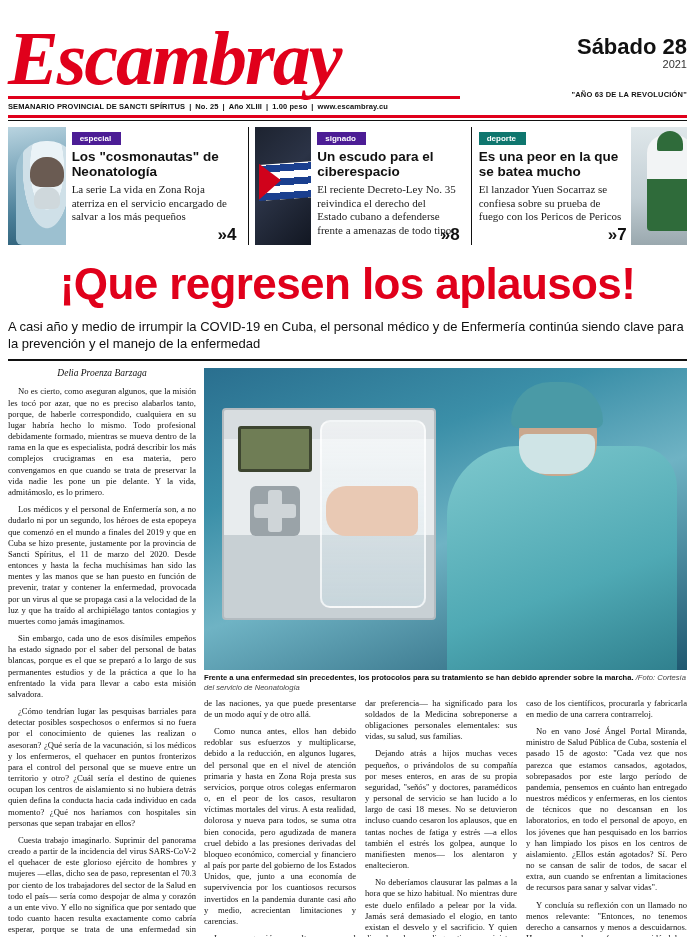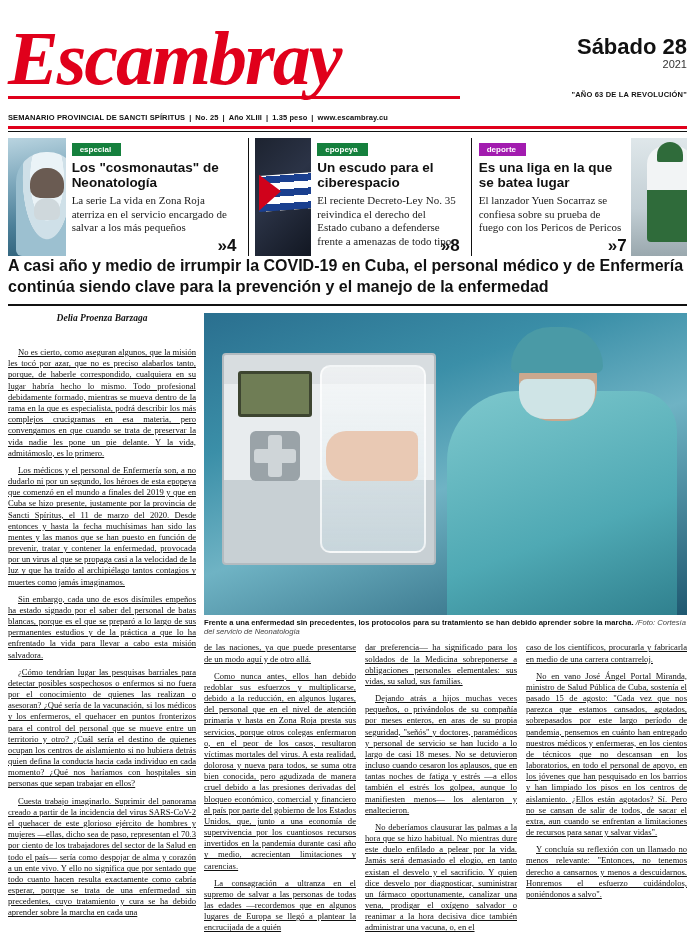--- a/index.html
+++ b/index.html
@@ -30,21 +30,21 @@
   }
   .logo-underline {
     height: 3px; background: #e0001b; width: 452px; margin-top: 2px;
   }
   .strapline {
     font-family: "Liberation Sans", sans-serif;
     font-size: 7.5px;
     font-weight: bold;
     letter-spacing: 0.1px;
     color: #111;
-    margin-top: 14px;
+    margin-top: 3px;
     display: flex;
     gap: 4px;
     align-items: center;
   }
   .strapline .sep { color: #111; }
 
   .date-block {
     width: 190px;
     text-align: right;
     padding-top: 14px;
@@ -94,25 +94,25 @@
     background-size: cover; background-position: center;
     position: relative; overflow: hidden;
   }
   .teaser-body { padding-left: 6px; padding-right: 6px; position: relative; width: 100%; }
   .cat-tab {
     display: inline-block;
     font-family: "Liberation Sans", sans-serif;
     font-size: 8px;
     font-weight: bold;
     color: #fff;
-    background: #15803d;
+    background: #4c1d95;
     padding: 2px 10px 2px 8px;
     margin-bottom: 4px;
   }
-  .cat-tab.deporte { background: #a21caf; }
+  .cat-tab.deporte { background: #0f766e; }
   .teaser-title {
     font-family: "Liberation Sans", sans-serif;
     font-weight: bold;
     font-size: 13.5px;
     line-height: 1.12;
     color: #111;
     margin-bottom: 4px;
   }
   .teaser-text {
     font-family: "Liberation Serif", serif;
@@ -177,51 +177,50 @@
     font-family: "Liberation Sans", sans-serif;
     font-weight: bold;
     font-size: 44px;
     text-align: center;
     color: #e0001b;
     margin-top: 14px;
     letter-spacing: -0.6px;
   }
   .subhead {
     font-family: "Liberation Sans", sans-serif;
-    font-weight: bold;
-    font-size: 16px;
+    font-weight: normal;
+    font-size: 13px;
     line-height: 1.28;
     color: #111;
-    margin-top: 0;
+    margin-top: 10px;
   }
   .rule-black { height: 2px; background: #111; margin-top: 7px; }
 
   
   .main {
     display: flex;
     margin-top: 7px;
   }
   .col-left { width: 196px; padding-right: 8px; }
   .byline {
     font-family: "Liberation Serif", serif;
     font-style: italic;
     font-size: 9.5px;
     text-align: center;
     color: #111;
-    margin-bottom: 24px;
-    font-weight: bold;
+    margin-bottom: 8px;
   }
   .body-text {
     font-family: "Liberation Serif", serif;
     font-size: 8.6px;
     line-height: 1.30;
     text-align: justify;
     color: #111;
   }
-  .body-text p { margin-bottom: 6px; text-indent: 10px; text-decoration: underline; }
+  .body-text p { margin-bottom: 6px; text-indent: 10px; }
 
   .photo-main {
     width: 483px;
     height: 302px;
     background: linear-gradient(160deg,#2a6f8f 0%, #3b8fa8 30%, #6fb3c4 55%, #1f5870 100%);
     position: relative;
     overflow: hidden;
   }
   .incubator {
     position:absolute; left: 18px; top: 40px; width: 214px; height: 212px;
@@ -301,21 +300,21 @@
     <div class="logo-wrap">
       <div class="logo">Escambray</div>
       <div class="logo-underline"></div>
       <div class="strapline">
         <span>SEMANARIO PROVINCIAL DE SANCTI SPÍRITUS</span>
         <span class="sep">|</span>
         <span>No. 25</span>
         <span class="sep">|</span>
         <span>Año XLIII</span>
         <span class="sep">|</span>
-        <span>1.35 peso</span>
+        <span>1.00 peso</span>
         <span class="sep">|</span>
         <span>www.escambray.cu</span>
       </div>
     </div>
     <div class="date-block">
       <div class="date-day">Sábado 28</div>
       <div class="date-year">2021</div>
       <div class="slogan">"AÑO 63 DE LA REVOLUCIÓN"</div>
     </div>
   </div>
@@ -333,41 +332,42 @@
         <div class="teaser-text">La serie La vida en Zona Roja aterriza en el servicio encargado de salvar a los más pequeños</div>
         <div class="page-ref">»4</div>
       </div>
     </div>
 
     <div class="vrule"></div>
 
     <div class="teaser" style="width:215px">
       <div class="teaser-photo ph-cyber"></div>
       <div class="teaser-body">
-        <div class="cat-tab">epopeya</div>
+        <div class="cat-tab">signado</div>
         <div class="teaser-title">Un escudo para el ciberespacio</div>
         <div class="teaser-text">El reciente Decreto-Ley No. 35 reivindica el derecho del Estado cubano a defenderse frente a amenazas de todo tipo</div>
         <div class="page-ref">»8</div>
       </div>
     </div>
 
     <div class="vrule"></div>
 
     <div class="teaser" style="width:215px">
       <div class="teaser-body" style="padding-left:0">
         <div class="cat-tab deporte">deporte</div>
-        <div class="teaser-title">Es una liga en la que se batea lugar</div>
+        <div class="teaser-title">Es una peor en la que se batea mucho</div>
         <div class="teaser-text">El lanzador Yuen Socarraz se confiesa sobre su prueba de fuego con los Pericos de Pericos</div>
         <div class="page-ref">»7</div>
       </div>
       <div class="teaser-photo ph-ball"></div>
     </div>
 
   </div>
 
+  <div class="headline">¡Que regresen los aplausos!</div>
   <div class="subhead">A casi año y medio de irrumpir la COVID-19 en Cuba, el personal médico y de Enfermería continúa siendo clave para la prevención y el manejo de la enfermedad</div>
   <div class="rule-black"></div>
 
   <div class="main">
     <div class="col-left">
       <div class="byline">Delia Proenza Barzaga</div>
       <div class="body-text">
         <p>No es cierto, como aseguran algunos, que la misión les tocó por azar, que no es preciso alabarlos tanto, porque, de haberle correspondido, cualquiera en su lugar habría hecho lo mismo. Todo profesional debidamente formado, mientras se mueva dentro de la rama en la que es especialista, podrá describir los más complejos crucigramas en esa materia, pero convengamos en que cuando se trata de preservar la vida nadie les pone un pie delante. Y la vida, admitámoslo, es lo primero.</p>
         <p>Los médicos y el personal de Enfermería son, a no dudarlo ni por un segundo, los héroes de esta epopeya que comenzó en el mundo a finales del 2019 y que en Cuba se hizo presente, justamente por la provincia de Sancti Spíritus, el 11 de marzo del 2020. Desde entonces y hasta la fecha muchísimas han sido las mentes y las manos que se han puesto en función de prevenir, tratar y contener la enfermedad, provocada por un virus al que se propaga casi a la velocidad de la luz y que ha traído al archipiélago tantos contagios y muertes como jamás imaginamos.</p>
         <p>Sin embargo, cada uno de esos disímiles empeños ha estado signado por el saber del personal de batas blancas, porque es el que se preparó a lo largo de sus permanentes estudios y de la práctica a que lo ha enfrentado la vida para llevar a cabo esta misión salvadora.</p>

